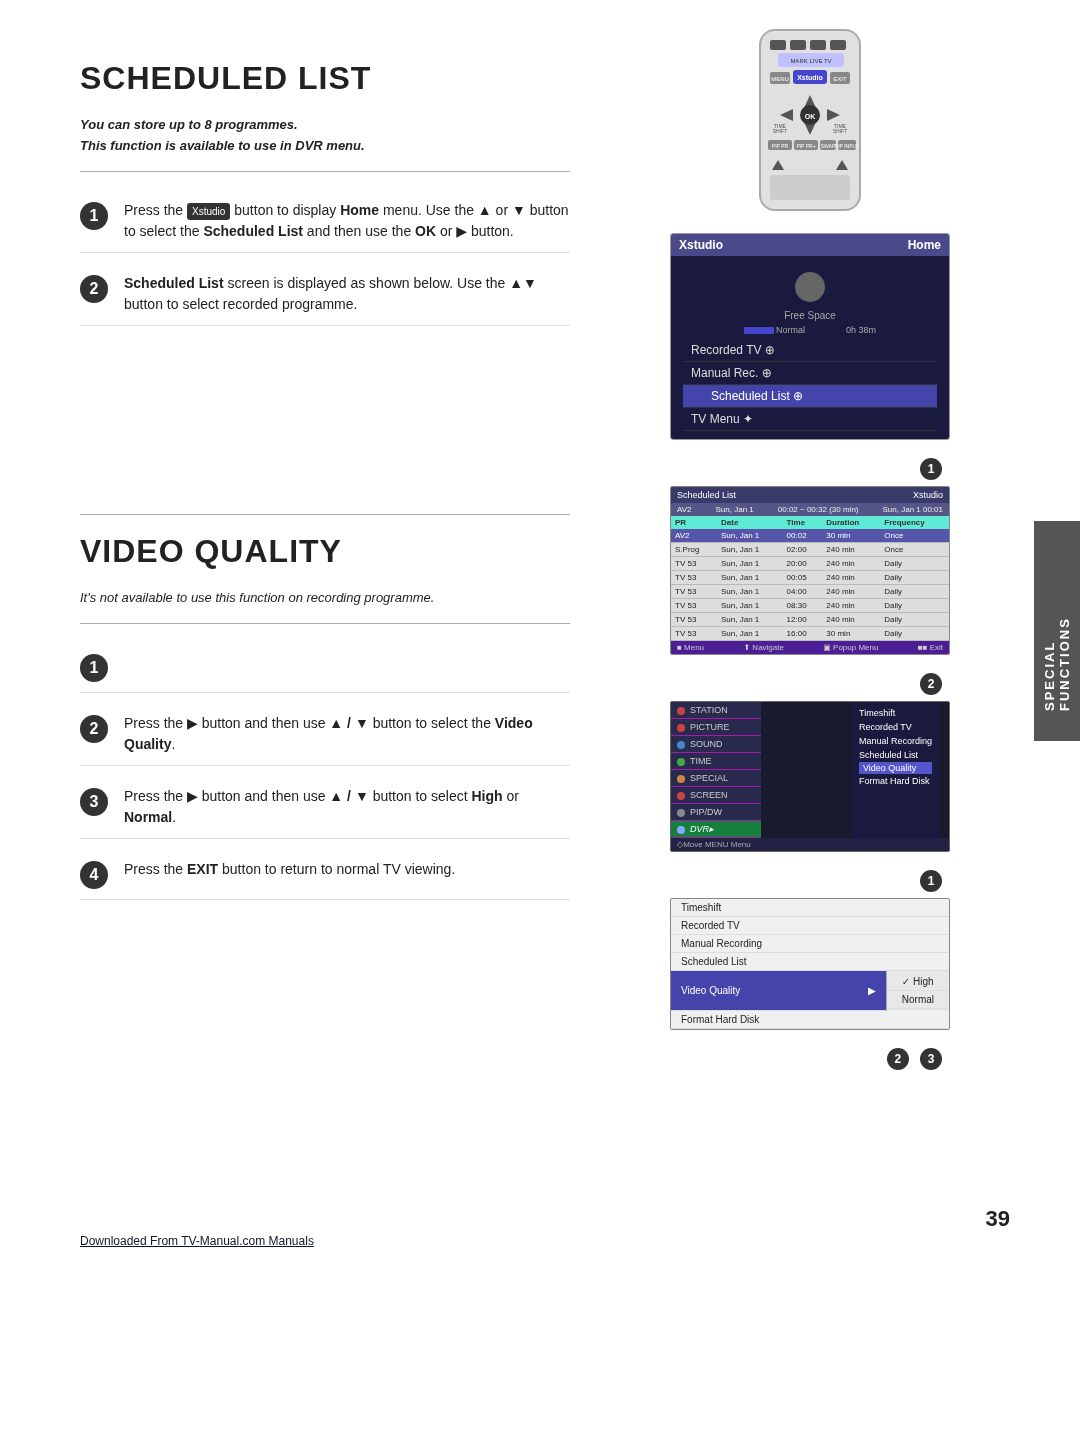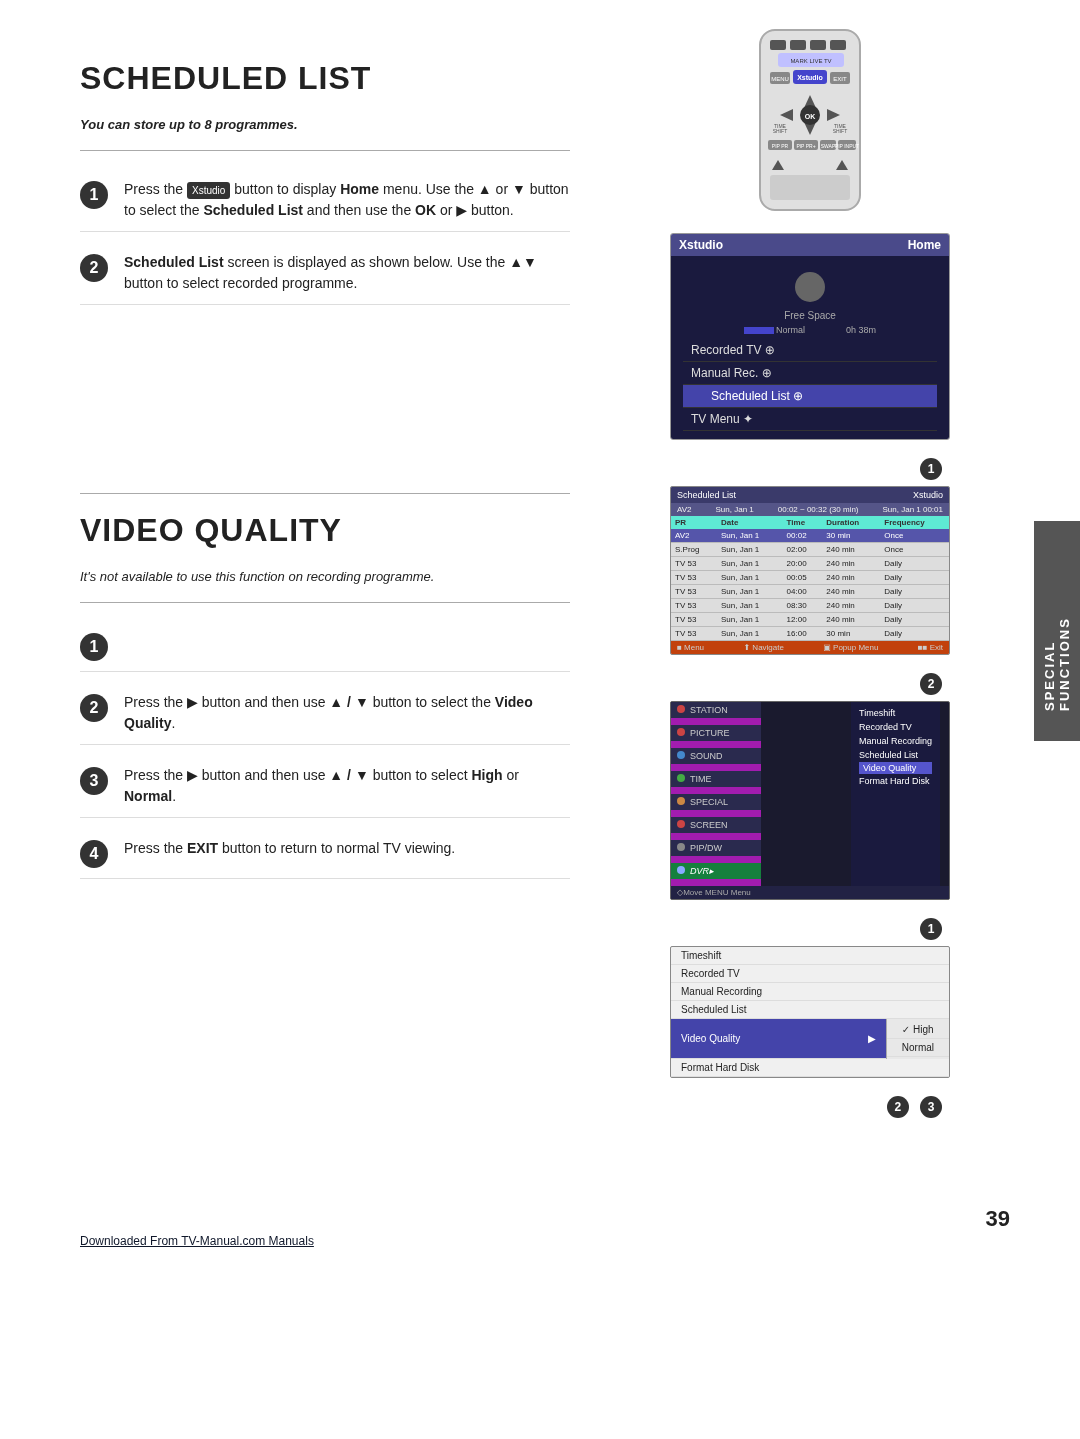--- a/index.html
+++ b/index.html
@@ -225,21 +225,21 @@
       color: #222;
       border-bottom: 1px solid #bbb;
     }
 
     .scheduled-table tr.highlighted td {
       background: #5555aa;
       color: white;
     }
 
     .scheduled-screen-footer {
-      background: #c2410c;
+      background: #4c1d95;
       color: #ccc;
       padding: 2px 6px;
       font-size: 8px;
       display: flex;
       justify-content: space-between;
     }
 
     
     .dvr-menu-screen {
       width: 280px;
@@ -258,25 +258,25 @@
     }
 
     .dvr-menu-right {
       margin-left: 90px;
       background: #1a1a3e;
       padding: 4px 8px;
     }
 
     .dvr-item {
       display: flex;
-      align-items: flex-start;
+      align-items: flex-end;
       padding: 3px 6px;
       color: #ccc;
       font-size: 9px;
-      border-bottom: 7px solid #a21caf;
+      border-bottom: 1px solid #a21caf;
     }
 
     .dvr-item-dot {
       width: 8px;
       height: 8px;
       border-radius: 50%;
       margin-right: 5px;
       flex-shrink: 0;
     }
 
@@ -394,20 +394,23 @@
 <body>
 
 <div class="page-container">
 
   <div class="left-content">
 
     <h1 class="section-title">SCHEDULED LIST</h1>
 
     <p class="section-subtitle">
       <em><b>You can store up to 8 programmes.</b></em>
+    </p>
+    <p class="section-subtitle">
+      <em><b>This function is available to use in DVR menu.</b></em>
     </p>
 
     <hr class="divider">
 
     <div class="step">
       <div class="step-num">1</div>
       <div class="step-text">
         Press the <span class="btn-icon">Xstudio</span> button to display <b>Home</b> menu. Use the
         ▲ or ▼ button to select the <b>Scheduled List</b> and then use
         the <b>OK</b> or ▶ button.

